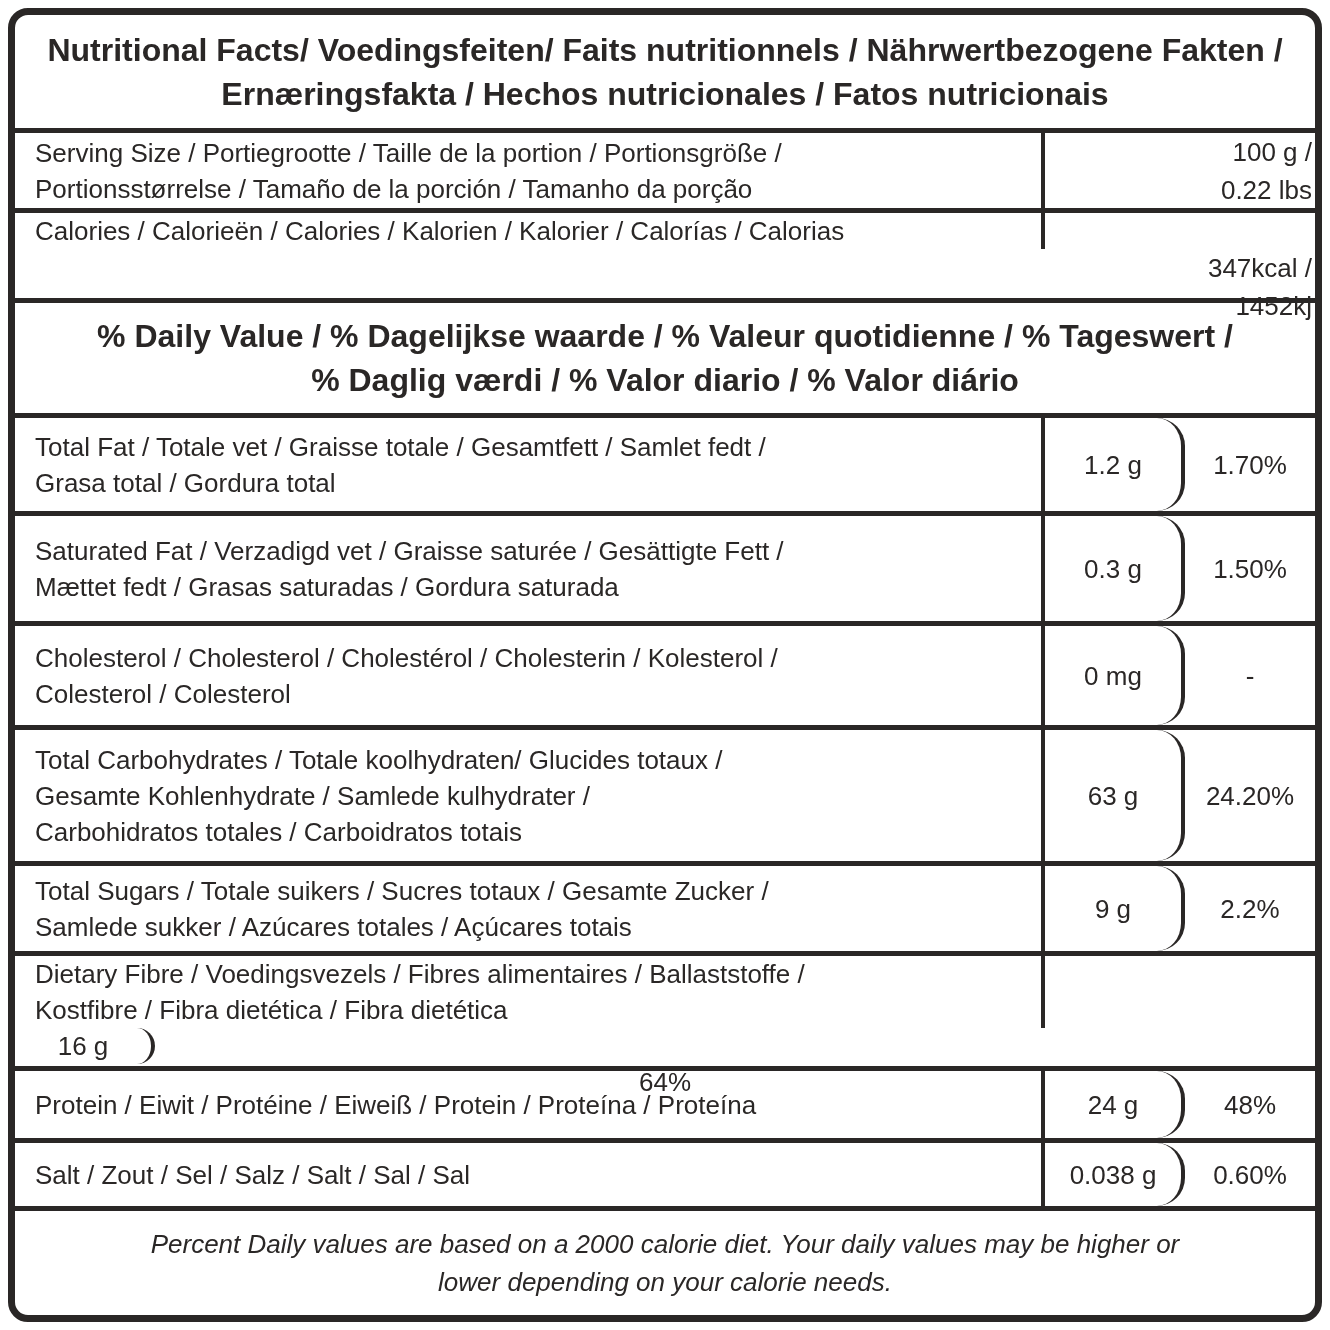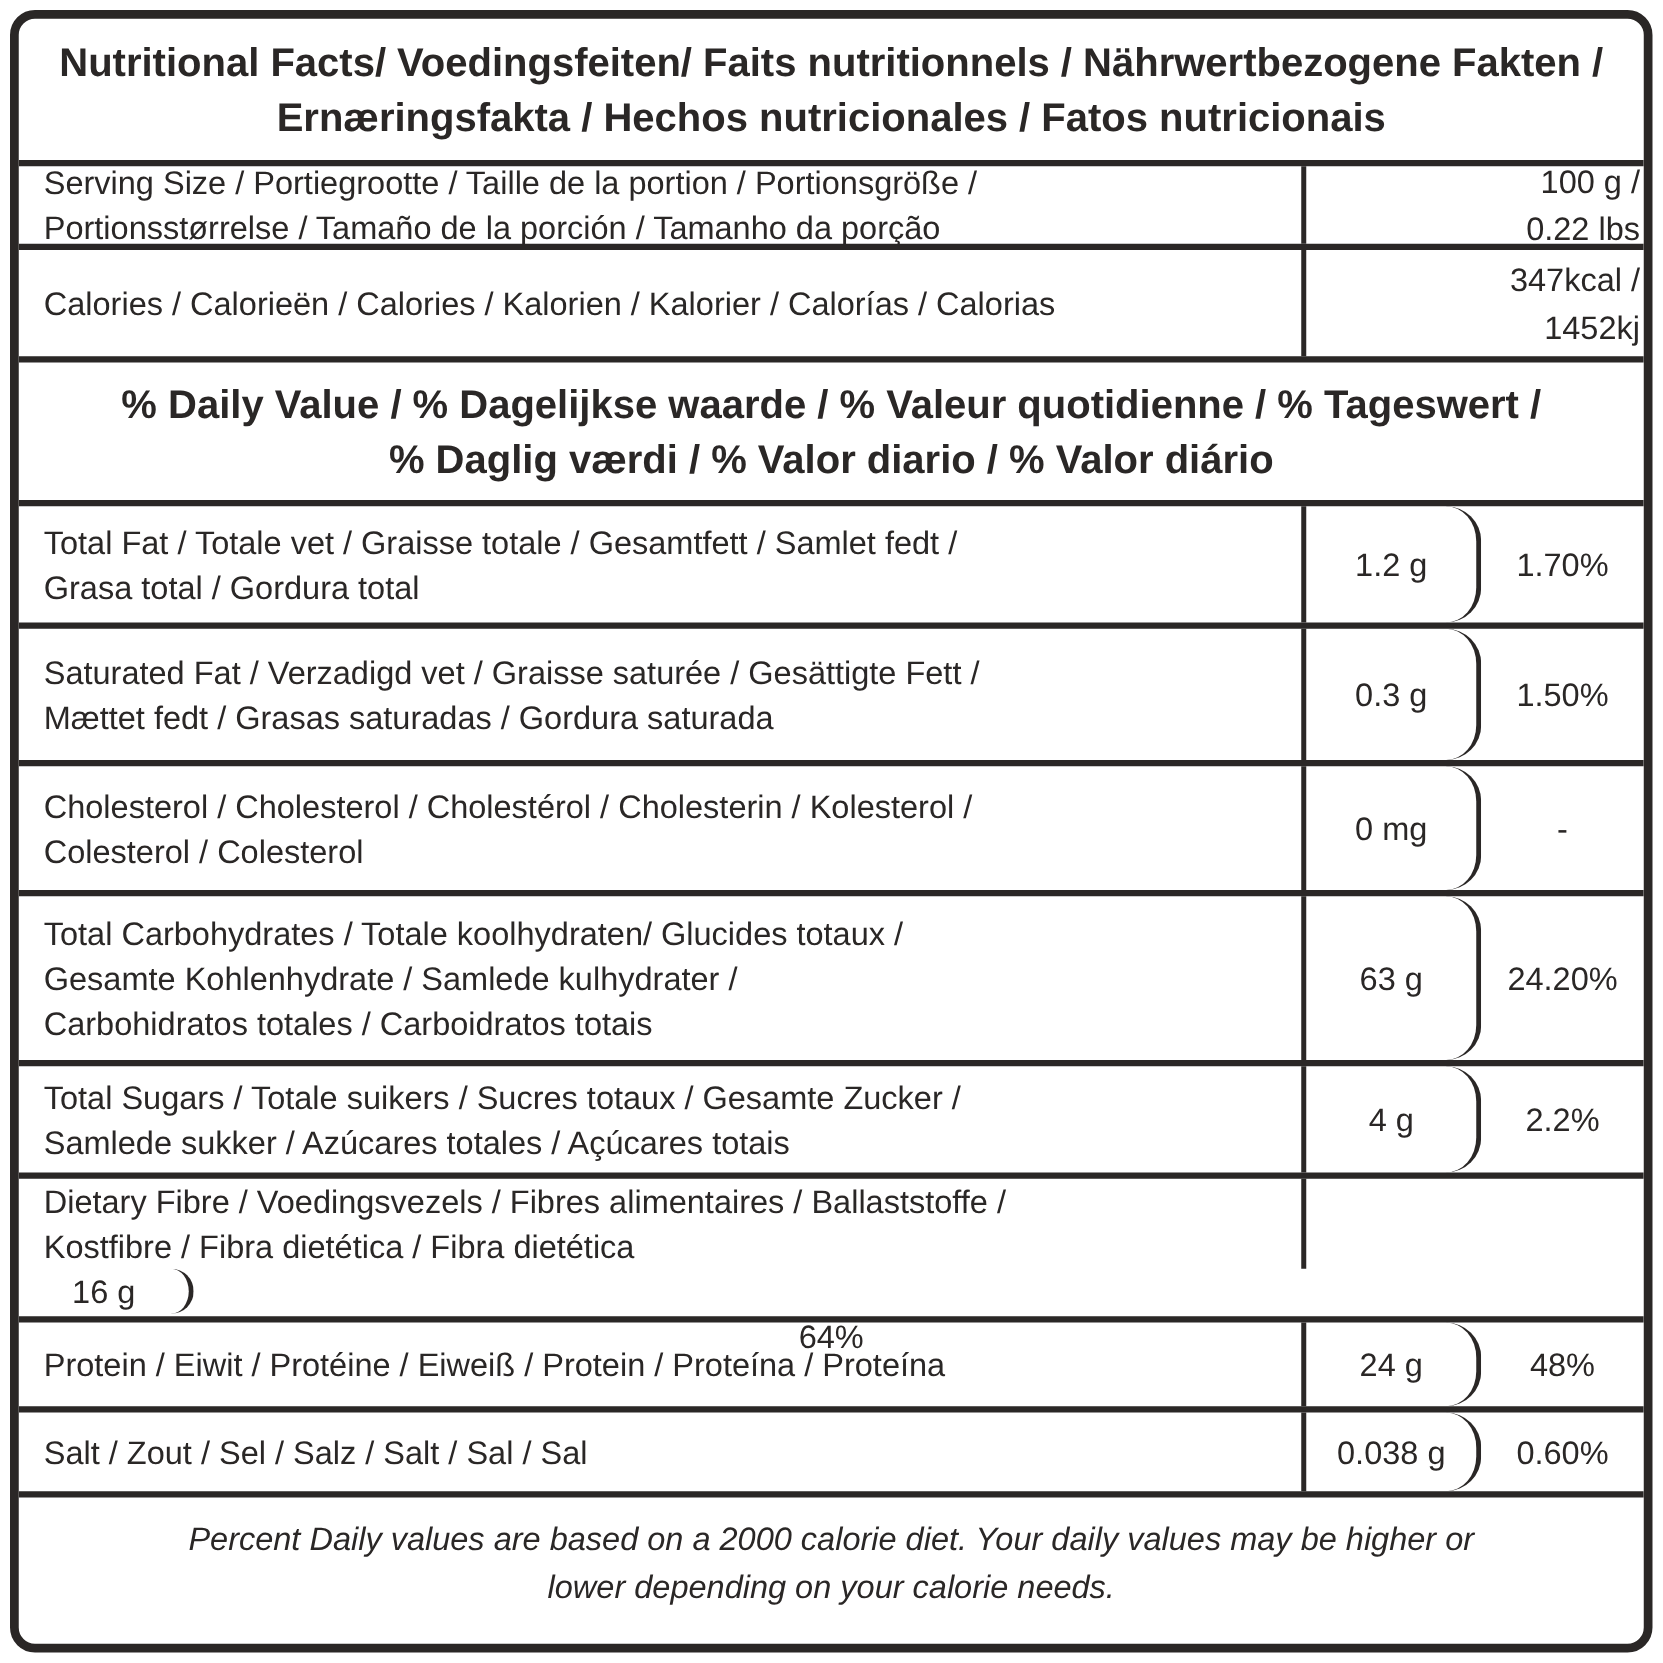--- a/index.html
+++ b/index.html
@@ -64,22 +64,22 @@
     width:140px;
     border-right:4px solid var(--ink);
     justify-content:center; text-align:center;border-radius:28px;
   }
   .percent-cell{
     flex:1;
     justify-content:center; text-align:center;
   }
   
   .r-title   { height:118px; }
-  .r-serving { height:67px;gap:35px;  }
-  .r-calories{ height:90px;  }
+  .r-serving { height:80px;gap:35px;  }
+  .r-calories{ height:90px;flex-direction:column;  }
   .r-dv      { height:115px; }
   .r-fat     { height:98px;  }
   .r-satfat  { height:110px; }
   .r-chol    { height:104px; }
   .r-carbs   { height:136px; }
   .r-sugars  { height:90px;  }
   .r-fibre   { height:115px;flex-direction:column;  }
   .r-protein { height:72px;  }
   .r-salt    { height:68px;  }
   .r-foot    { height:112px; }
@@ -137,21 +137,21 @@
     <div class="cell label-cell">Total Carbohydrates / Totale koolhydraten/ Glucides totaux /
 Gesamte Kohlenhydrate / Samlede kulhydrater /
 Carbohidratos totales / Carboidratos totais</div>
     <div class="cell amount-cell">63 g</div>
     <div class="cell percent-cell">24.20%</div>
   </div>
 
   <div class="row r-sugars">
     <div class="cell label-cell">Total Sugars / Totale suikers / Sucres totaux / Gesamte Zucker /
 Samlede sukker / Azúcares totales / Açúcares totais</div>
-    <div class="cell amount-cell">4 g</div>
+    <div class="cell amount-cell">9 g</div>
     <div class="cell percent-cell">2.2%</div>
   </div>
 
   <div class="row r-fibre">
     <div class="cell label-cell">Dietary Fibre / Voedingsvezels / Fibres alimentaires / Ballaststoffe /
 Kostfibre / Fibra dietética / Fibra dietética</div>
     <div class="cell amount-cell">16 g</div>
     <div class="cell percent-cell">64%</div>
   </div>
 

